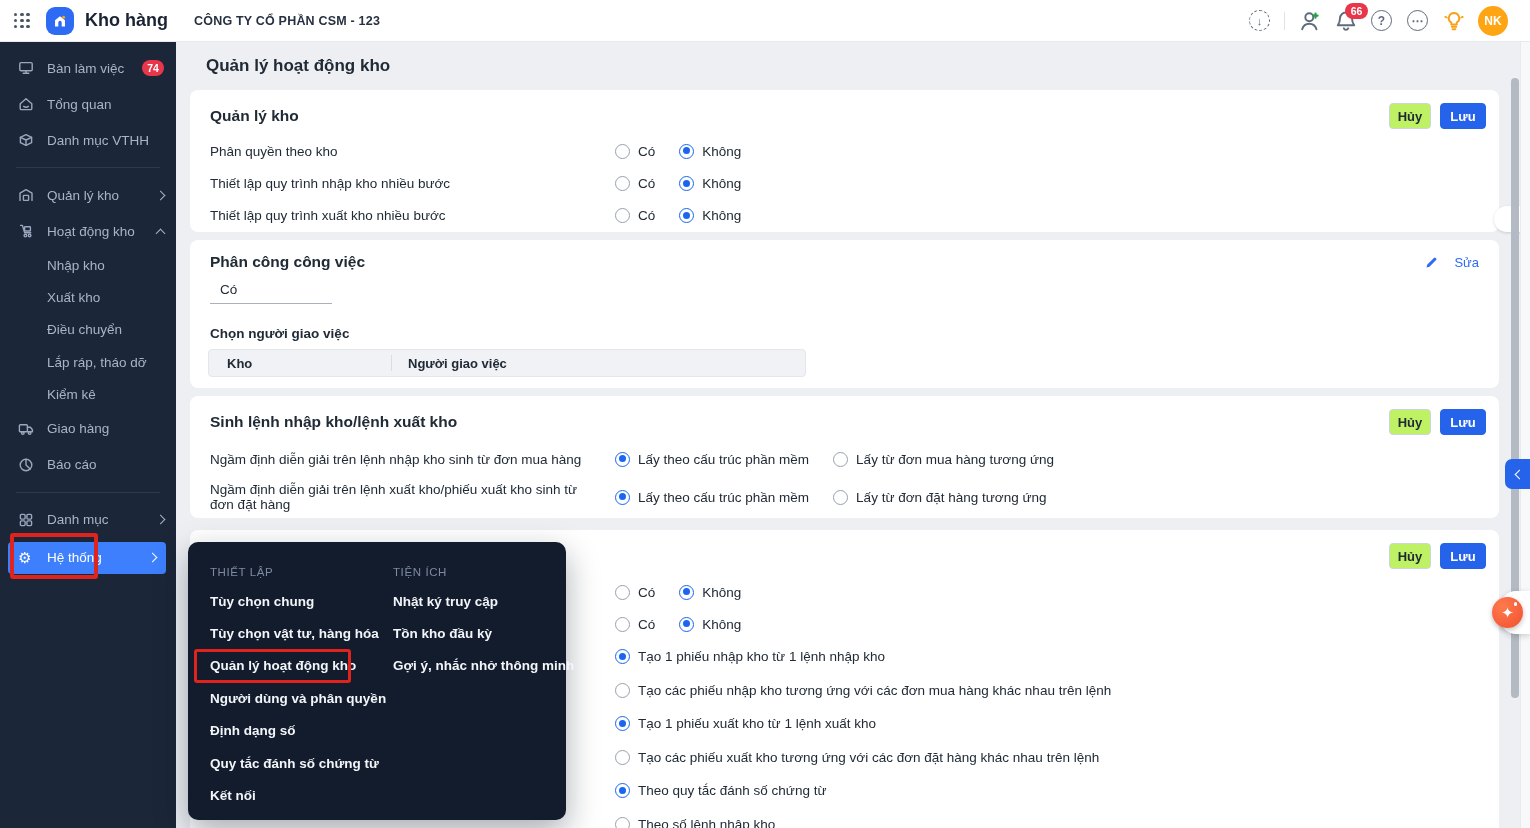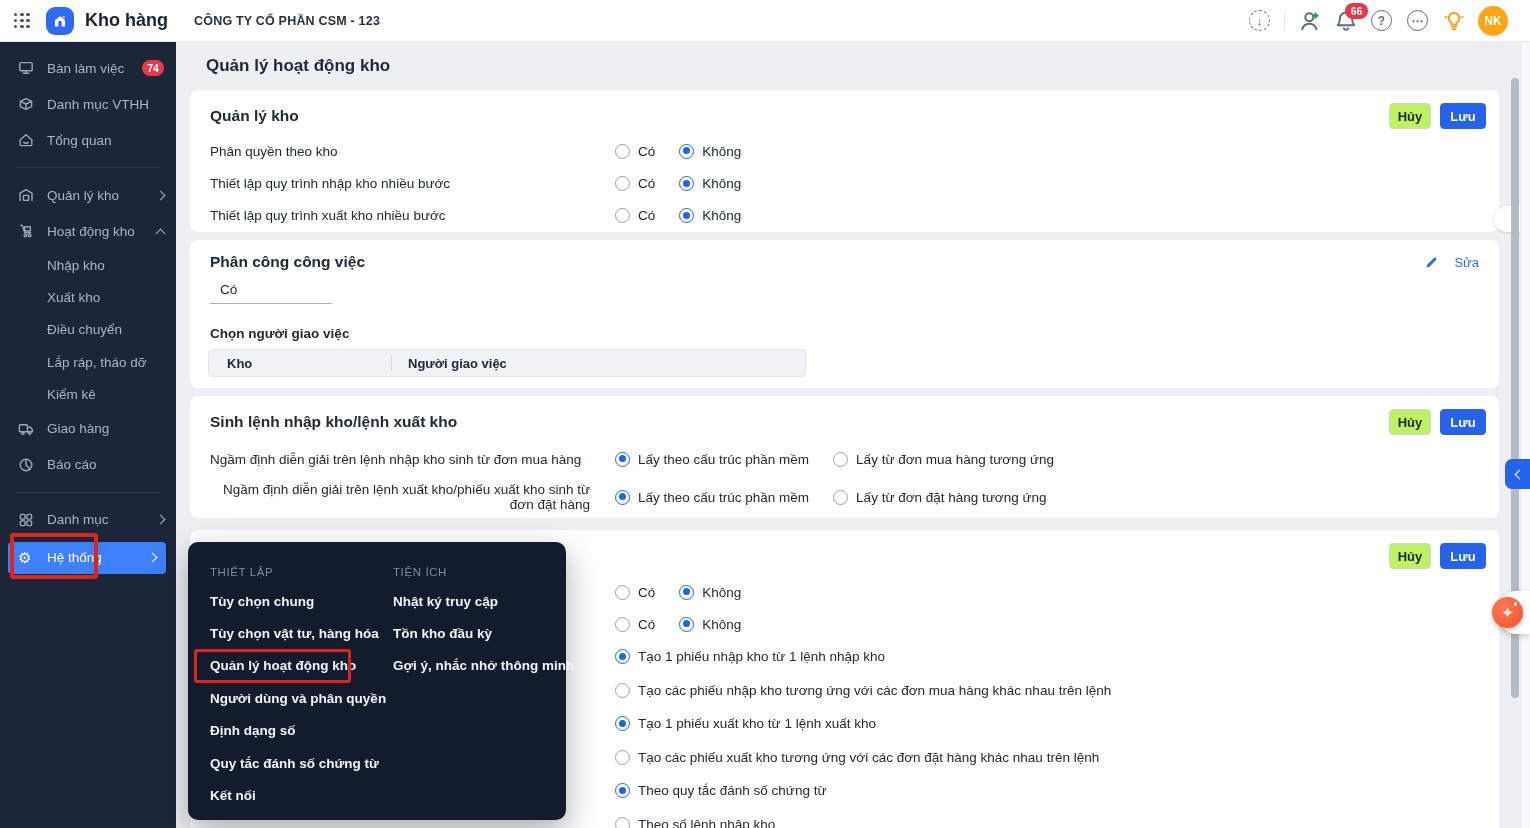--- a/index.html
+++ b/index.html
@@ -155,34 +155,34 @@
             <rect x="1.8" y="2.6" width="12.4" height="8.2" rx="1.2"></rect>
             <path d="M8 10.8v2.4M5.2 13.2h5.6"></path>
           </svg>
         </span>
       <span class="lbl">Bàn làm việc</span>
       <span class="sb-badge">74</span>
     </div>
     <div class="sb-item">
       <span class="ic">
           <svg viewBox="0 0 16 16" width="16" height="16">
+            <path d="M2.2 7.8 8 2.8l5.8 5v4.6a1.2 1.2 0 0 1-1.2 1.2H3.4a1.2 1.2 0 0 1-1.2-1.2z"></path>
+            <path d="M5.6 10.4a3.2 2.2 0 0 0 4.8 0"></path>
+          </svg>
+        </span>
+      <span class="lbl">Tổng quan</span>
+    </div>
+    <div class="sb-item">
+      <span class="ic">
+          <svg viewBox="0 0 16 16" width="16" height="16">
             <path d="M2.4 5.3 8 2.6l5.6 2.7v5.4L8 13.4l-5.6-2.7z"></path>
             <path d="M2.4 5.3 8 8l5.6-2.7M8 8v5.4"></path>
           </svg>
         </span>
       <span class="lbl">Danh mục VTHH</span>
-    </div>
-    <div class="sb-item">
-      <span class="ic">
-          <svg viewBox="0 0 16 16" width="16" height="16">
-            <path d="M2.2 7.8 8 2.8l5.8 5v4.6a1.2 1.2 0 0 1-1.2 1.2H3.4a1.2 1.2 0 0 1-1.2-1.2z"></path>
-            <path d="M5.6 10.4a3.2 2.2 0 0 0 4.8 0"></path>
-          </svg>
-        </span>
-      <span class="lbl">Tổng quan</span>
     </div>
     <div class="sb-div"></div>
     <div class="sb-item">
       <span class="ic">
           <svg viewBox="0 0 16 16" width="16" height="16">
             <path d="M2 13.4V6.2L8 2.6l6 3.6v7.2"></path>
             <rect x="5.4" y="8.4" width="5.2" height="5" rx=".6"></rect>
           </svg>
         </span>
       <span class="lbl">Quản lý kho</span>
@@ -339,21 +339,21 @@
                 <span class="radio sel"></span>
                 <span>Lấy theo cấu trúc phần mềm</span>
               </span>
             <span class="opt">
                 <span class="radio"></span>
                 <span>Lấy từ đơn mua hàng tương ứng</span>
               </span>
           </div>
         </div>
         <div class="frow" style="height:44px;">
-          <div class="flabel"><span style="display:inline-block;width:380px;text-align:right;">Ngầm định diễn giải trên lệnh xuất kho/phiếu xuất kho sinh từ đơn đặt hàng</span></div>
+          <div class="flabel"><span style="display:inline-block;width:380px;">Ngầm định diễn giải trên lệnh xuất kho/phiếu xuất kho sinh từ đơn đặt hàng</span></div>
           <div class="opts">
             <span class="opt">
                 <span class="radio sel"></span>
                 <span>Lấy theo cấu trúc phần mềm</span>
               </span>
             <span class="opt">
                 <span class="radio"></span>
                 <span>Lấy từ đơn đặt hàng tương ứng</span>
               </span>
           </div>

